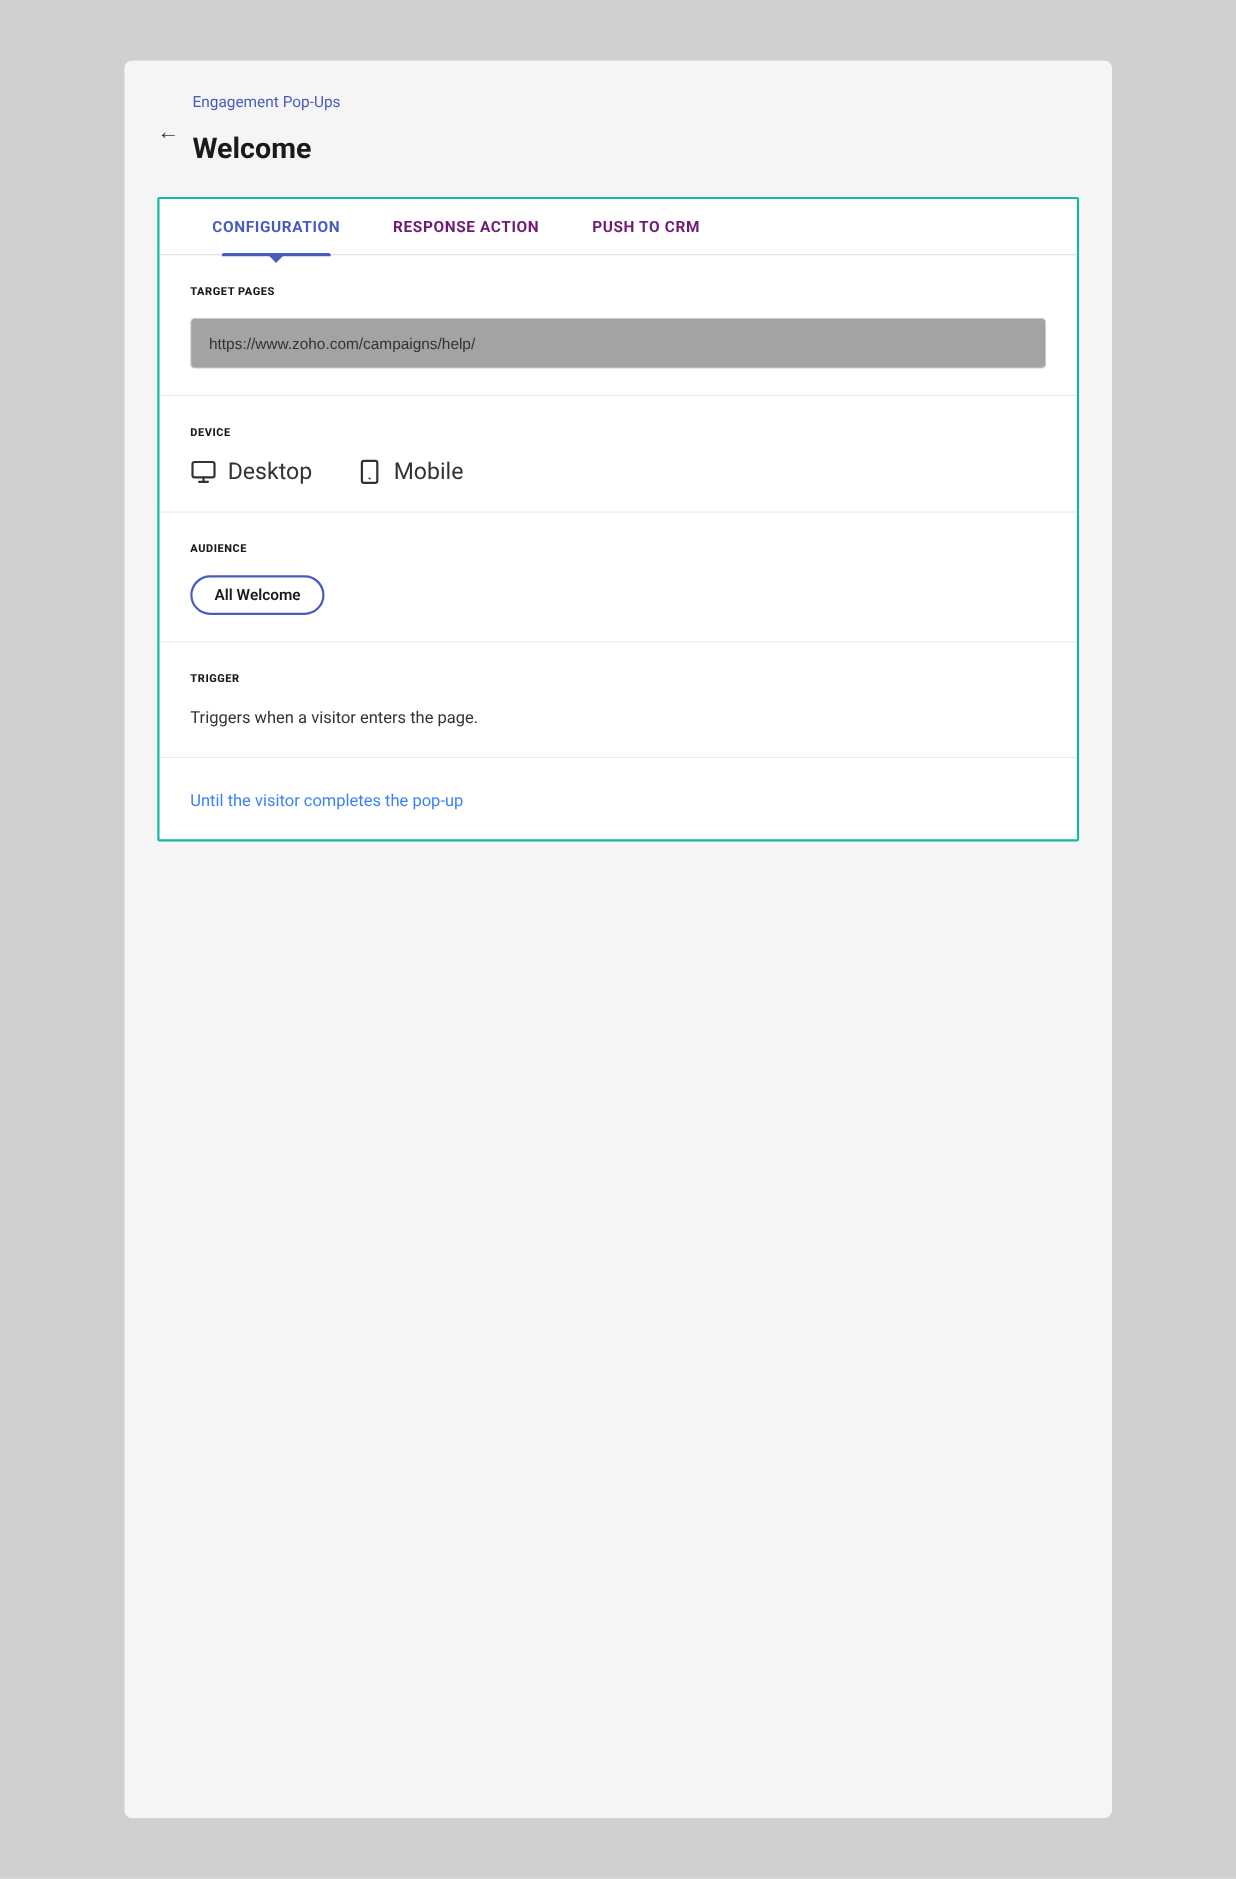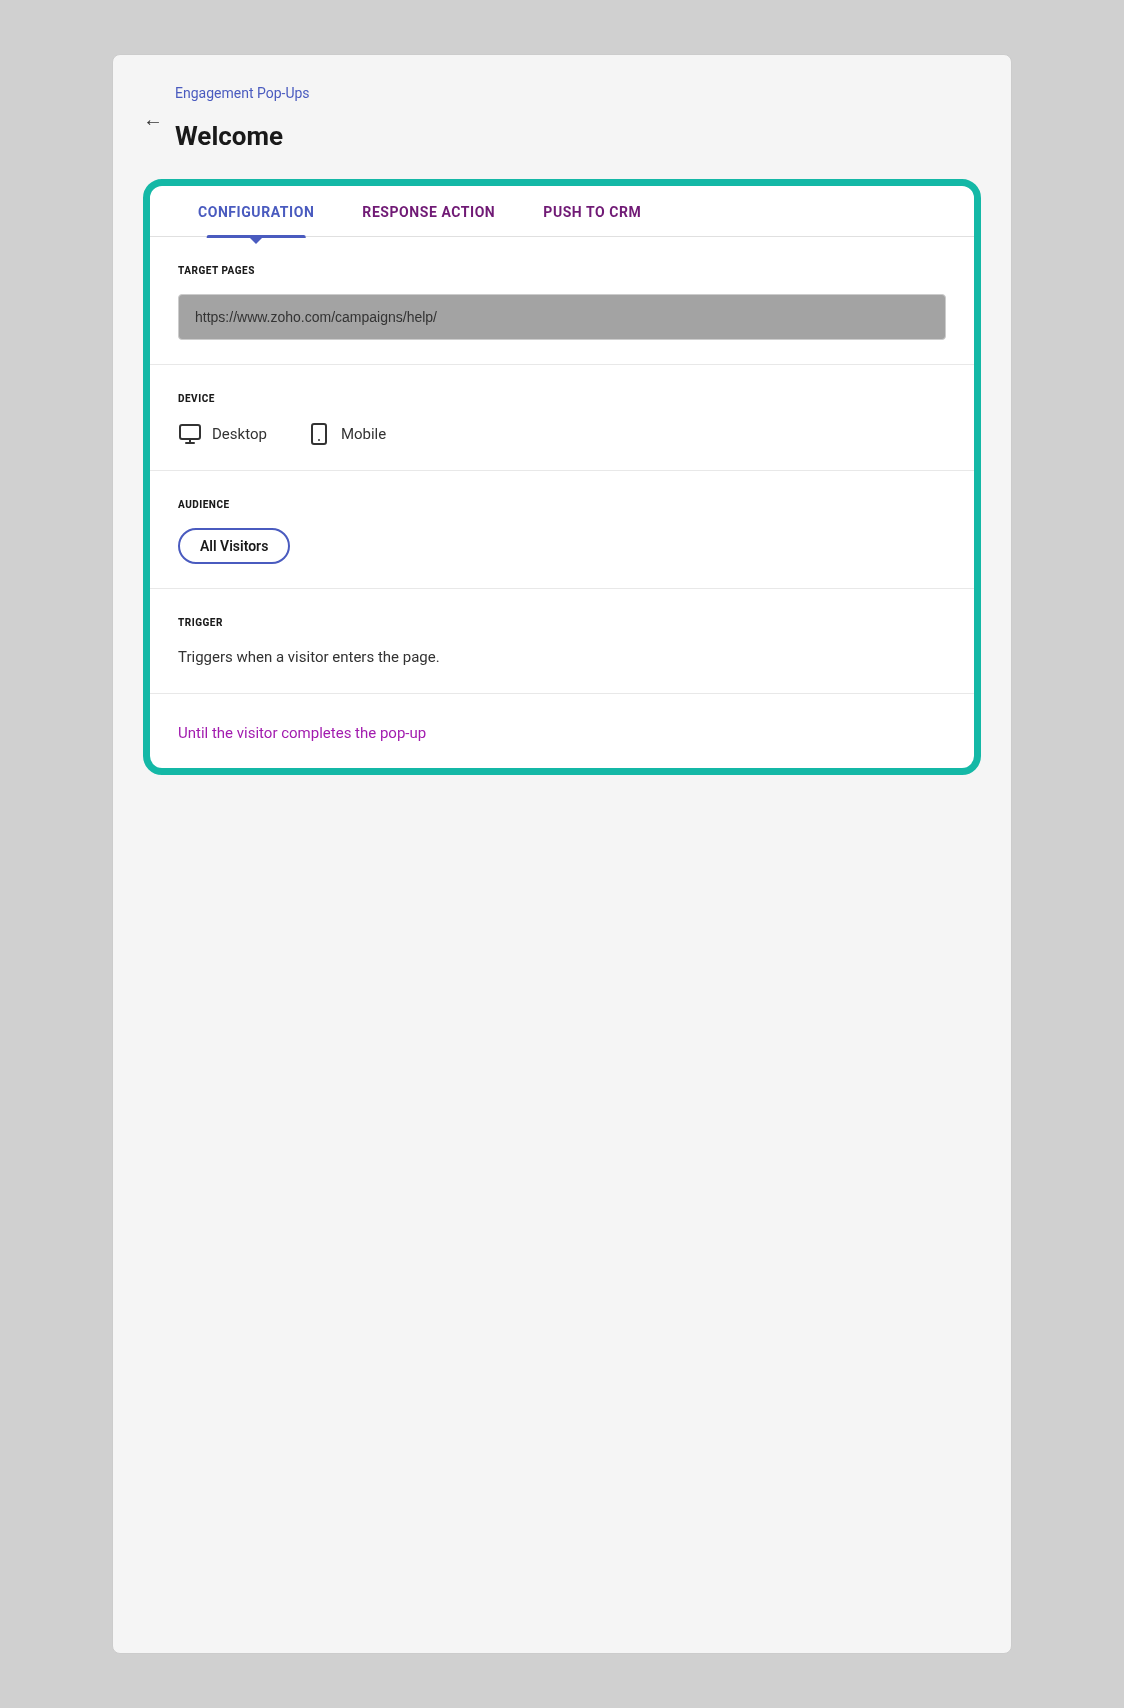--- a/index.html
+++ b/index.html
@@ -52,22 +52,22 @@
     }
 
     .page-title {
       font-size: 26px;
       font-weight: 700;
       color: #1a1a1a;
     }
 
     .content-card {
       background: #fff;
-      border: 7px solid #14b8a6;
-      border-radius: 19px;
+      border: 2px solid #14b8a6;
+      border-radius: 2px;
       overflow: hidden;
     }
 
     .tabs {
       display: flex;
       align-items: center;
       border-bottom: 1px solid #e0e0e0;
       padding: 0 24px;
     }
 
@@ -148,21 +148,21 @@
     .device-options {
       display: flex;
       gap: 40px;
       align-items: center;
     }
 
     .device-option {
       display: flex;
       align-items: center;
       gap: 10px;
-      font-size: 15px;
+      font-size: 21px;
       color: #333;
       cursor: pointer;
     }
 
     .audience-badge {
       display: inline-block;
       border: 2px solid #4a5bbf;
       border-radius: 20px;
       padding: 8px 20px;
       font-size: 14px;
@@ -172,21 +172,21 @@
     }
 
     .trigger-text {
       font-size: 15px;
       color: #333;
       line-height: 1.5;
     }
 
     .frequency-text {
       font-size: 15px;
-      color: #a21caf;
+      color: #3b82f6;
       line-height: 1.5;
     }
 
     .device-svg {
       width: 24px;
       height: 24px;
     }
   </style>
 </head>
 <body>
@@ -237,21 +237,21 @@
             <rect x="5" y="2" width="14" height="20" rx="2"></rect>
             <line x1="12" y1="18" x2="12.01" y2="18"></line>
           </svg>
           <span>Mobile</span>
         </div>
       </div>
     </div>
 
     <div class="section">
       <div class="section-title">AUDIENCE</div>
-      <div class="audience-badge">All Visitors</div>
+      <div class="audience-badge">All Welcome</div>
     </div>
 
     <div class="section">
       <div class="section-title">TRIGGER</div>
       <div class="trigger-text">Triggers when a visitor enters the page.</div>
     </div>
 
     <div class="section">
       <div class="frequency-text">Until the visitor completes the pop-up</div>
     </div>

